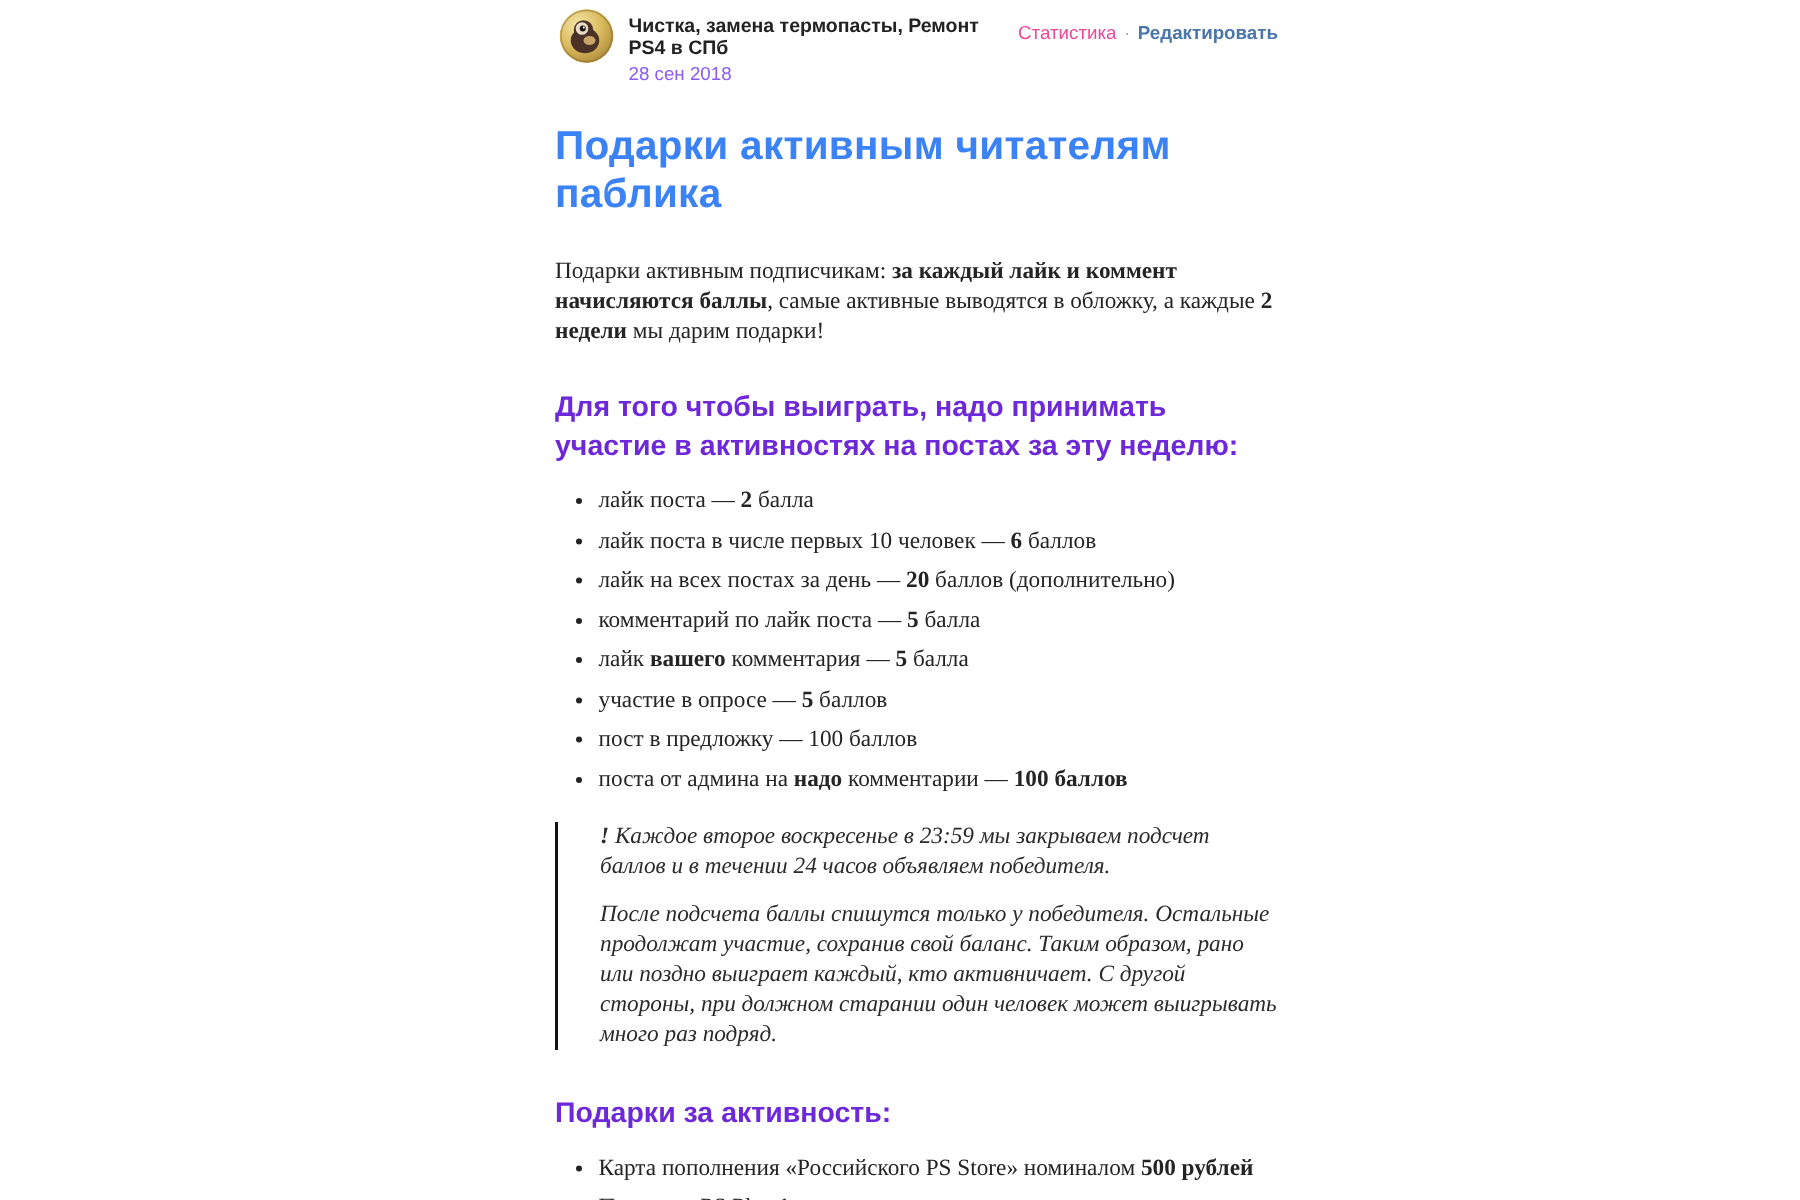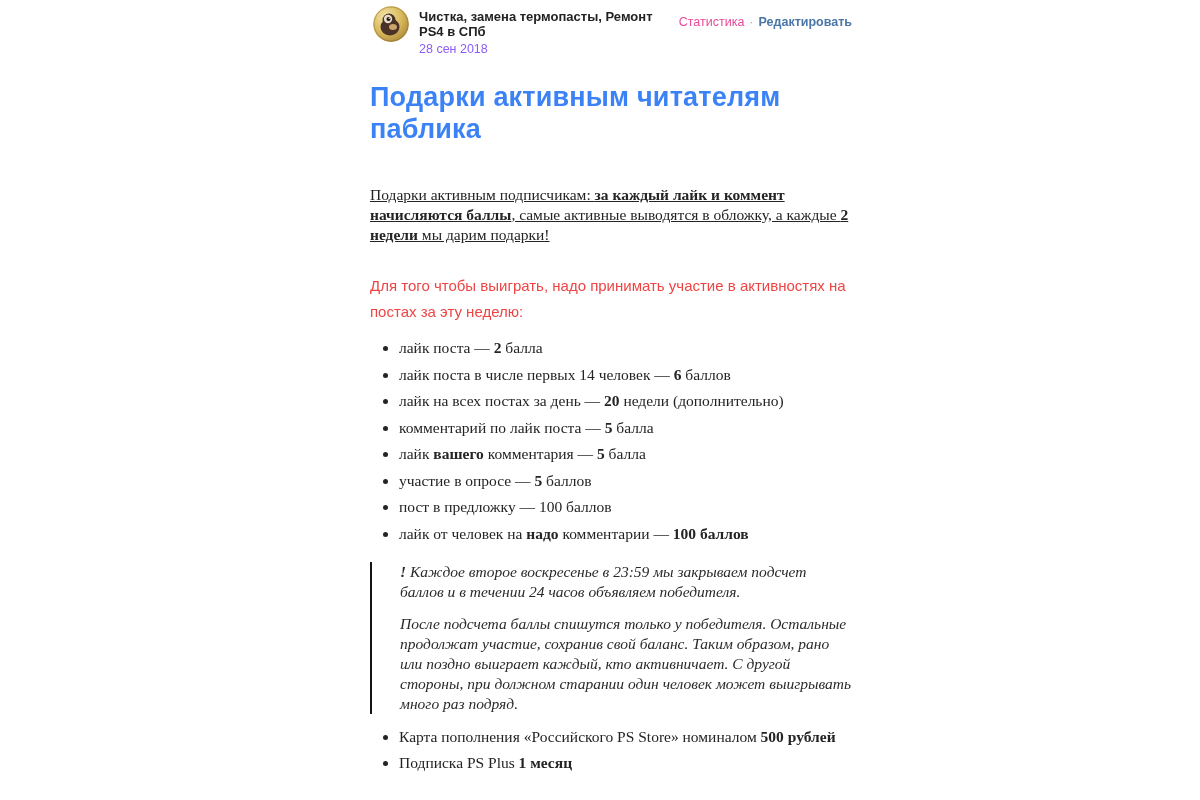--- a/index.html
+++ b/index.html
@@ -17,22 +17,22 @@
   .post-date { font-size: 12.5px; color: #8b5cf6; margin-top: 3px; }
   .header-right { display: flex; align-items: center; padding-top: 9px; font-size: 12.5px; white-space: nowrap; }
   .stats-link { color: #ec4899; cursor: pointer; text-decoration: none; }
   .dot-sep { color: #a2a8ae; margin: 0 5px; }
   .edit-link { color: #4a76a8; font-weight: bold; cursor: pointer; text-decoration: none; }
 
   
   .article-title { font-size: 27px; font-weight: bold; color: #3b82f6; letter-spacing: 0.2px;
                    margin-top: 25px; line-height: 32px; }
   .serif { font-family: "Liberation Serif", serif; font-size: 15.5px; line-height: 20px; color: #242424; }
-  .intro { margin-top: 40px; text-decoration: underline; }
-  .section-heading { font-size: 15px; font-weight: normal; color: #ef4444; line-height: 26px; margin-top: 28px; }
+  .intro { margin-top: 26px; }
+  .section-heading { font-size: 19px; font-weight: bold; color: #6d28d9; line-height: 26px; margin-top: 28px; }
   ul.points { margin-top: 13px; padding-left: 29px; list-style: disc; }
   ul.points li { margin-bottom: 6.5px; }
   ul.points li:last-child { margin-bottom: 0; }
 
   blockquote.note { margin-top: 18px; border-left: 2px solid #141414; padding-left: 28px;
                     font-style: italic; color: #2a2a2a; }
   blockquote.note p + p { margin-top: 12px; }
 
   .gifts-heading { margin-top: 30px; }
   b, .b { font-weight: bold; }
@@ -75,34 +75,35 @@
     </div>
 
     <h1 class="article-title">Подарки активным читателям паблика</h1>
 
     <p class="serif intro"><span>Подарки активным подписчикам: </span><span class="b">за каждый лайк и коммент начисляются баллы</span><span>, самые активные выводятся в обложку, а каждые </span><span class="b">2 недели</span><span> мы дарим подарки!</span></p>
 
     <h2 class="section-heading">Для того чтобы выиграть, надо принимать участие в активностях на постах за эту неделю:</h2>
 
     <ul class="points serif">
         <li><span>лайк поста — </span><span class="b">2</span><span> балла</span></li>
-        <li><span>лайк поста в числе первых 14 человек — </span><span class="b">6</span><span> баллов</span></li>
-        <li><span>лайк на всех постах за день — </span><span class="b">20</span><span> недели (дополнительно)</span></li>
+        <li><span>лайк поста в числе первых 10 человек — </span><span class="b">6</span><span> баллов</span></li>
+        <li><span>лайк на всех постах за день — </span><span class="b">20</span><span> баллов (дополнительно)</span></li>
         <li><span>комментарий по лайк поста — </span><span class="b">5</span><span> балла</span></li>
         <li><span>лайк </span><span class="b">вашего</span><span> комментария — </span><span class="b">5</span><span> балла</span></li>
         <li><span>участие в опросе — </span><span class="b">5</span><span> баллов</span></li>
         <li><span>пост в предложку — 100 баллов</span></li>
-        <li><span>лайк от человек на </span><span class="b">надо</span><span> комментарии — </span><span class="b">100 баллов</span></li>
+        <li><span>поста от админа на </span><span class="b">надо</span><span> комментарии — </span><span class="b">100 баллов</span></li>
       </ul>
 
     <blockquote class="note serif">
       <p><span class="b">! </span><span>Каждое второе воскресенье в 23:59 мы закрываем подсчет баллов и в течении 24 часов объявляем победителя.</span></p>
       <p><span>После подсчета баллы спишутся только у победителя. Остальные продолжат участие, сохранив свой баланс. Таким образом, рано или поздно выиграет каждый, кто активничает. С другой стороны, при должном старании один человек может выигрывать много раз подряд.</span></p>
     </blockquote>
 
+    <h2 class="section-heading gifts-heading">Подарки за активность:</h2>
 
     <ul class="points serif">
         <li><span>Карта пополнения «Российского PS Store» номиналом </span><span class="b">500 рублей</span></li>
         <li><span>Подписка PS Plus </span><span class="b">1 месяц</span></li>
       </ul>
 
   </div>
 </div>
 
 </body></html>

